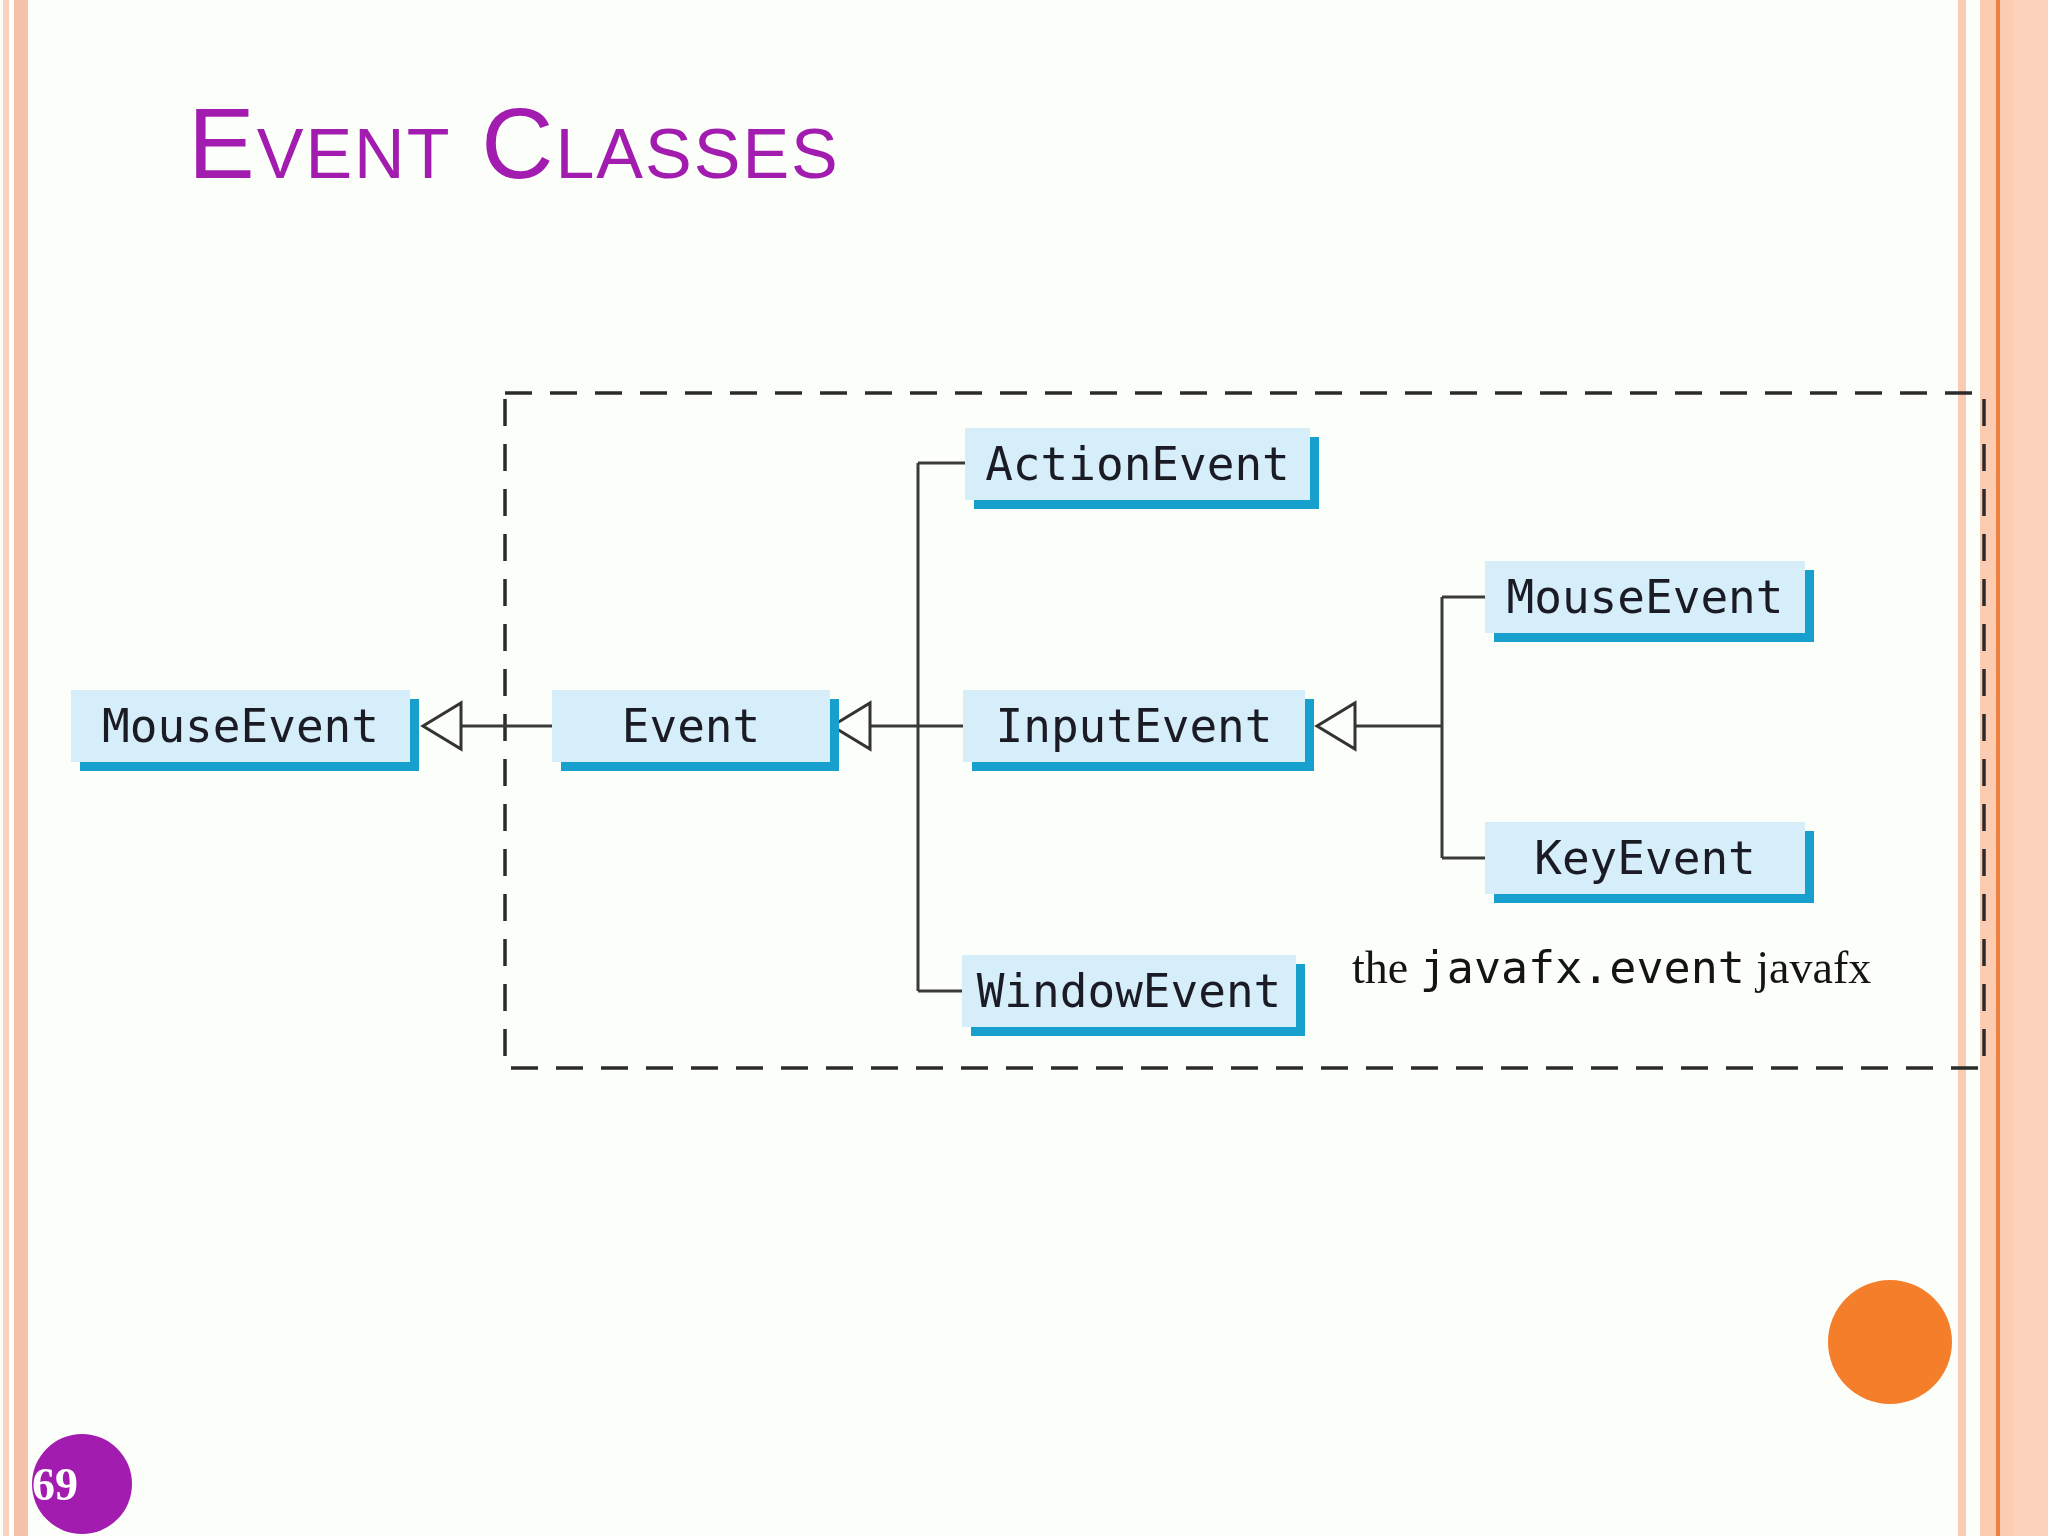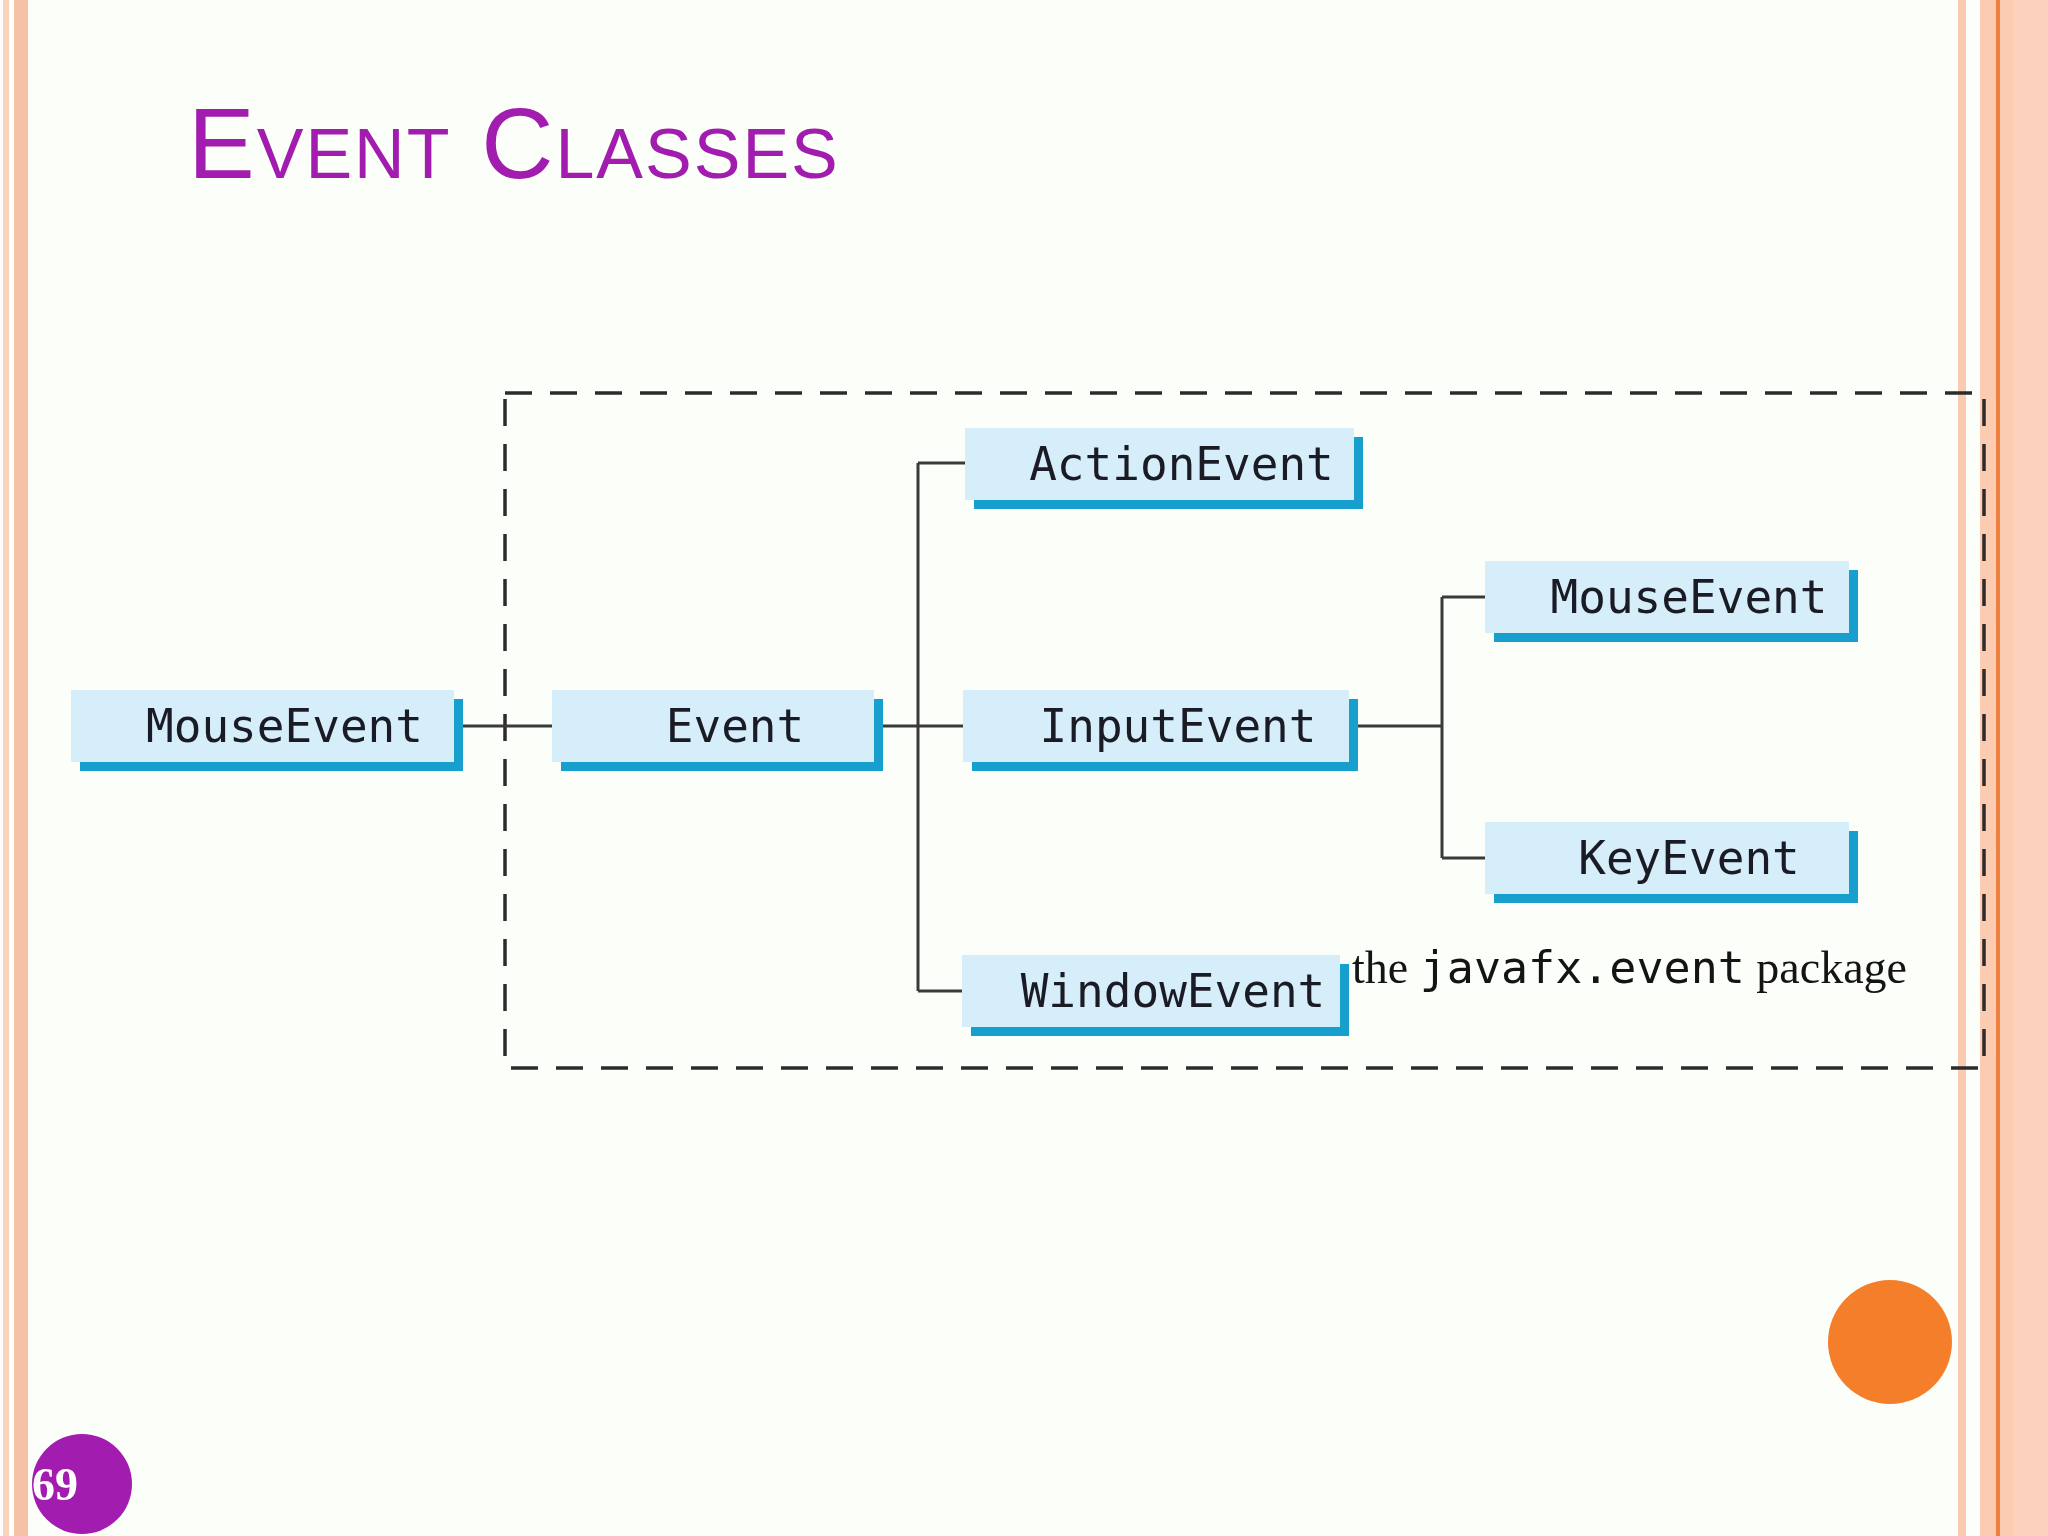--- a/index.html
+++ b/index.html
@@ -34,21 +34,20 @@
 
   
   .class-box{
     position:absolute;height:72px;
     background:#D5EEF9;
     box-shadow:9px 9px 0 #17A0CE;
     display:flex;align-items:center;justify-content:center;
     font-family:"DejaVu Sans Mono",monospace;
     font-size:46px;color:#1B1B26;
     white-space:nowrap;
-    padding-left:44px;
   }
   .box-eventobject{left:71px; top:690px; width:339px;}
   .box-event      {left:552px;top:690px; width:278px;}
   .box-actionevent{left:965px;top:428px; width:345px;}
   .box-inputevent {left:963px;top:690px; width:342px;}
   .box-mouseevent {left:1485px;top:561px;width:320px;}
   .box-keyevent   {left:1485px;top:822px;width:320px;}
   .box-windowevent{left:962px;top:955px; width:334px;}
 
   
@@ -124,20 +123,20 @@
   <span>MouseEvent</span>
 </div>
 <div class="class-box box-keyevent">
   <span>KeyEvent</span>
 </div>
 <div class="class-box box-windowevent">
   <span>WindowEvent</span>
 </div>
 
 <div class="note">
-  <div><span>the </span><span class="code">javafx.event</span><span> package</span></div>
+  <div><span>the </span><span class="code">javafx.event</span><span> javafx</span></div>
 </div>
 
 <div class="page-badge">
   <span>69</span>
 </div>
 
 <div class="corner-circle"></div>
 
 </body></html>

